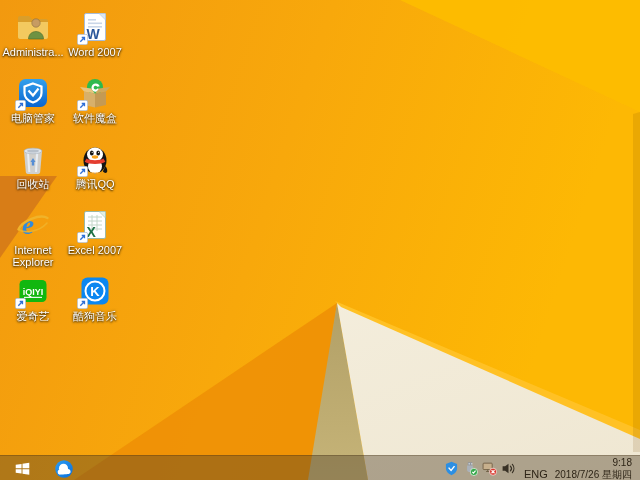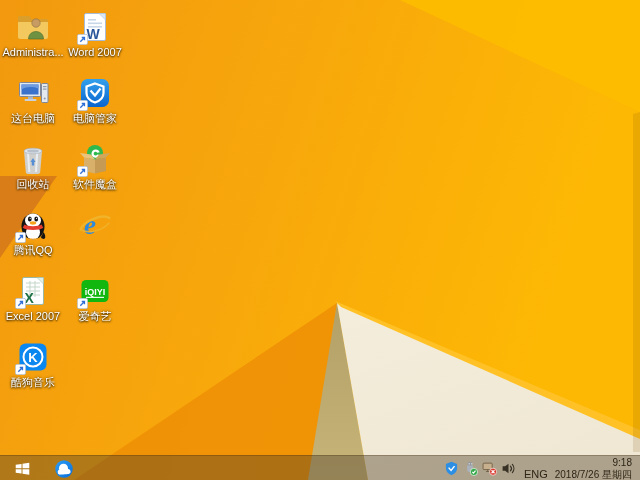--- a/index.html
+++ b/index.html
@@ -80,36 +80,20 @@
             <rect x=".3" y=".3" width="9.4" height="9.4" rx="1.6" fill="#fff" stroke="#9fb0c8" stroke-width=".6"></rect>
             <path d="M3 7L6.8 3.2M4.3 3.2h2.5v2.5" fill="none" stroke="#2f6fd6" stroke-width="1.2"></path>
           </svg>
         </span>
       </span>
       <span class="lbl">Word 2007</span>
     </div>
     <div class="dicon">
       <span class="ic">
         <svg viewBox="0 0 34 34">
-          <rect x="3.5" y="6.5" width="21" height="14" rx="1" fill="#e4e9f0" stroke="#7d8799"></rect>
-          <rect x="5.5" y="8.5" width="17" height="10" fill="#3a72cc"></rect>
-          <path d="M5.5 8.5h17v4c-6-2-12-2-17 1z" fill="#6f9ce0"></path>
-          <rect x="12" y="20.5" width="5" height="2.5" fill="#aeb6c2"></rect>
-          <rect x="8.5" y="23" width="12" height="2" rx="1" fill="#cad1db"></rect>
-          <rect x="25.5" y="7.5" width="6.5" height="19" rx="1" fill="#e4e9f0" stroke="#7d8799"></rect>
-          <rect x="27" y="10" width="3.5" height="1.2" fill="#8f99a8"></rect>
-          <rect x="27" y="12.5" width="3.5" height="1.2" fill="#8f99a8"></rect>
-          <circle cx="28.7" cy="22.5" r="1" fill="#8f99a8"></circle>
-        </svg>
-      </span>
-      <span class="lbl">这台电脑</span>
-    </div>
-    <div class="dicon">
-      <span class="ic">
-        <svg viewBox="0 0 34 34">
           <defs>
             <linearGradient id="pmg" x1="0" y1="0" x2="0" y2="1">
               <stop offset="0" stop-color="#33a0ec"></stop>
               <stop offset="1" stop-color="#0a65cf"></stop>
             </linearGradient>
           </defs>
           <rect x="3" y="3" width="28" height="28" rx="6.5" fill="url(#pmg)"></rect>
           <path d="M17 7.5l8.5 3v6.5c0 5-3.6 7.8-8.5 9.5-4.9-1.7-8.5-4.5-8.5-9.5v-6.5z" fill="none" stroke="#fff" stroke-width="2.2"></path>
           <path d="M12.5 14.5l4.5 5 5.5-7" fill="none" stroke="#fff" stroke-width="2.2"></path>
         </svg>
@@ -118,48 +102,48 @@
             <rect x=".3" y=".3" width="9.4" height="9.4" rx="1.6" fill="#fff" stroke="#9fb0c8" stroke-width=".6"></rect>
             <path d="M3 7L6.8 3.2M4.3 3.2h2.5v2.5" fill="none" stroke="#2f6fd6" stroke-width="1.2"></path>
           </svg>
         </span>
       </span>
       <span class="lbl">电脑管家</span>
     </div>
     <div class="dicon">
       <span class="ic">
         <svg viewBox="0 0 34 34">
+          <circle cx="17" cy="11" r="8" fill="#2eb94e"></circle>
+          <path d="M13.5 11.2c.3-2.3 2.1-3.9 4.4-3.8 1.9.1 3.3 1.2 3.8 2.9l-2.6.5c-.3-.7-1-1.1-1.8-1-.9.1-1.5.8-1.6 1.7-.1 1 .6 1.9 1.7 2 .8.1 1.5-.3 1.9-1l2.5.6c-.8 1.9-2.5 2.9-4.6 2.7-2.5-.3-4-2.2-3.7-4.6z" fill="#fff"></path>
+          <path d="M6 15.5l11 2v14l-11-2.5z" fill="#d8b06a"></path>
+          <path d="M28 15.5l-11 2v14l11-2.5z" fill="#c49a54"></path>
+          <path d="M6 15.5l-4-4.5 11 1.5 4 5z" fill="#e8c47e"></path>
+          <path d="M28 15.5l4-4.5-11 1.5-4 5z" fill="#cfa85e"></path>
+        </svg>
+        <span class="shortcut">
+          <svg viewBox="0 0 10 10">
+            <rect x=".3" y=".3" width="9.4" height="9.4" rx="1.6" fill="#fff" stroke="#9fb0c8" stroke-width=".6"></rect>
+            <path d="M3 7L6.8 3.2M4.3 3.2h2.5v2.5" fill="none" stroke="#2f6fd6" stroke-width="1.2"></path>
+          </svg>
+        </span>
+      </span>
+      <span class="lbl">软件魔盒</span>
+    </div>
+    <div class="dicon">
+      <span class="ic">
+        <svg viewBox="0 0 34 34">
           <path d="M8 9l1.8 21c.1 1.1 1 2 2.1 2h10.2c1.1 0 2-.9 2.1-2L26 9z" fill="#ccd4dc" opacity=".92"></path>
           <path d="M11 10l1.3 20h2L13 10z" fill="#e8edf2"></path>
           <path d="M20 10l-1 20h2l1.3-20z" fill="#e8edf2"></path>
           <ellipse cx="17" cy="9" rx="9" ry="2.8" fill="#dfe5eb" stroke="#aab4be" stroke-width=".7"></ellipse>
           <ellipse cx="17" cy="9" rx="6" ry="1.6" fill="#b7c0ca"></ellipse>
           <path d="M14.5 20l2.5-4 2.5 4h-1.3v3.5h-2.4V20z" fill="#3f83d6" opacity=".85"></path>
         </svg>
       </span>
       <span class="lbl">回收站</span>
-    </div>
-    <div class="dicon">
-      <span class="ic">
-        <svg viewBox="0 0 34 34">
-          <circle cx="17" cy="11" r="8" fill="#2eb94e"></circle>
-          <path d="M13.5 11.2c.3-2.3 2.1-3.9 4.4-3.8 1.9.1 3.3 1.2 3.8 2.9l-2.6.5c-.3-.7-1-1.1-1.8-1-.9.1-1.5.8-1.6 1.7-.1 1 .6 1.9 1.7 2 .8.1 1.5-.3 1.9-1l2.5.6c-.8 1.9-2.5 2.9-4.6 2.7-2.5-.3-4-2.2-3.7-4.6z" fill="#fff"></path>
-          <path d="M6 15.5l11 2v14l-11-2.5z" fill="#d8b06a"></path>
-          <path d="M28 15.5l-11 2v14l11-2.5z" fill="#c49a54"></path>
-          <path d="M6 15.5l-4-4.5 11 1.5 4 5z" fill="#e8c47e"></path>
-          <path d="M28 15.5l4-4.5-11 1.5-4 5z" fill="#cfa85e"></path>
-        </svg>
-        <span class="shortcut">
-          <svg viewBox="0 0 10 10">
-            <rect x=".3" y=".3" width="9.4" height="9.4" rx="1.6" fill="#fff" stroke="#9fb0c8" stroke-width=".6"></rect>
-            <path d="M3 7L6.8 3.2M4.3 3.2h2.5v2.5" fill="none" stroke="#2f6fd6" stroke-width="1.2"></path>
-          </svg>
-        </span>
-      </span>
-      <span class="lbl">软件魔盒</span>
     </div>
     <div class="dicon">
       <span class="ic">
         <svg viewBox="0 0 34 34">
           <path d="M6.5 24c-1.8 2.5-2.3 5.5-1.2 6.5 1 .9 2.8.2 3.8-1.2z" fill="#141414"></path>
           <path d="M27.5 24c1.8 2.5 2.3 5.5 1.2 6.5-1 .9-2.8.2-3.8-1.2z" fill="#141414"></path>
           <ellipse cx="17" cy="18.5" rx="11.5" ry="13" fill="#141414"></ellipse>
           <ellipse cx="17" cy="12.5" rx="8" ry="7" fill="#fff"></ellipse>
           <ellipse cx="17" cy="24.5" rx="7" ry="7" fill="#fff"></ellipse>
           <ellipse cx="13.8" cy="11" rx="1.9" ry="2.6" fill="#141414"></ellipse>
@@ -181,20 +165,21 @@
       <span class="lbl">腾讯QQ</span>
     </div>
     <div class="dicon">
       <span class="ic">
         <svg viewBox="0 0 34 34">
           <text x="6" y="26" font-family="Liberation Serif,serif" font-size="27" font-style="italic" font-weight="bold" fill="#2e8ade">e</text>
           <path d="M2.5 21.5C6 13 24 5.5 31.5 10" fill="none" stroke="#f0b32a" stroke-width="2.4" stroke-linecap="round"></path>
           <path d="M2.5 21.5c5.5 4 20.5 2.7 28.5-6.5" fill="none" stroke="#f0b32a" stroke-width="1.6" stroke-linecap="round" opacity=".85"></path>
         </svg>
       </span>
+      <span class="lbl">Internet Explorer</span>
     </div>
     <div class="dicon">
       <span class="ic">
         <svg viewBox="0 0 34 34">
           <rect x="6.5" y="3.5" width="21" height="27" rx="1.5" fill="#fff" stroke="#9bb8a4"></rect>
           <path d="M21 3.5h6.5v6.5z" fill="#e2efe6" stroke="#9bb8a4" stroke-width=".5"></path>
           <g stroke="#c3d6c8" stroke-width="1" fill="none">
             <path d="M10 9h14M10 13h14M10 17h14M10 21h14"></path>
             <path d="M14 7v16M19 7v16"></path>
           </g>

